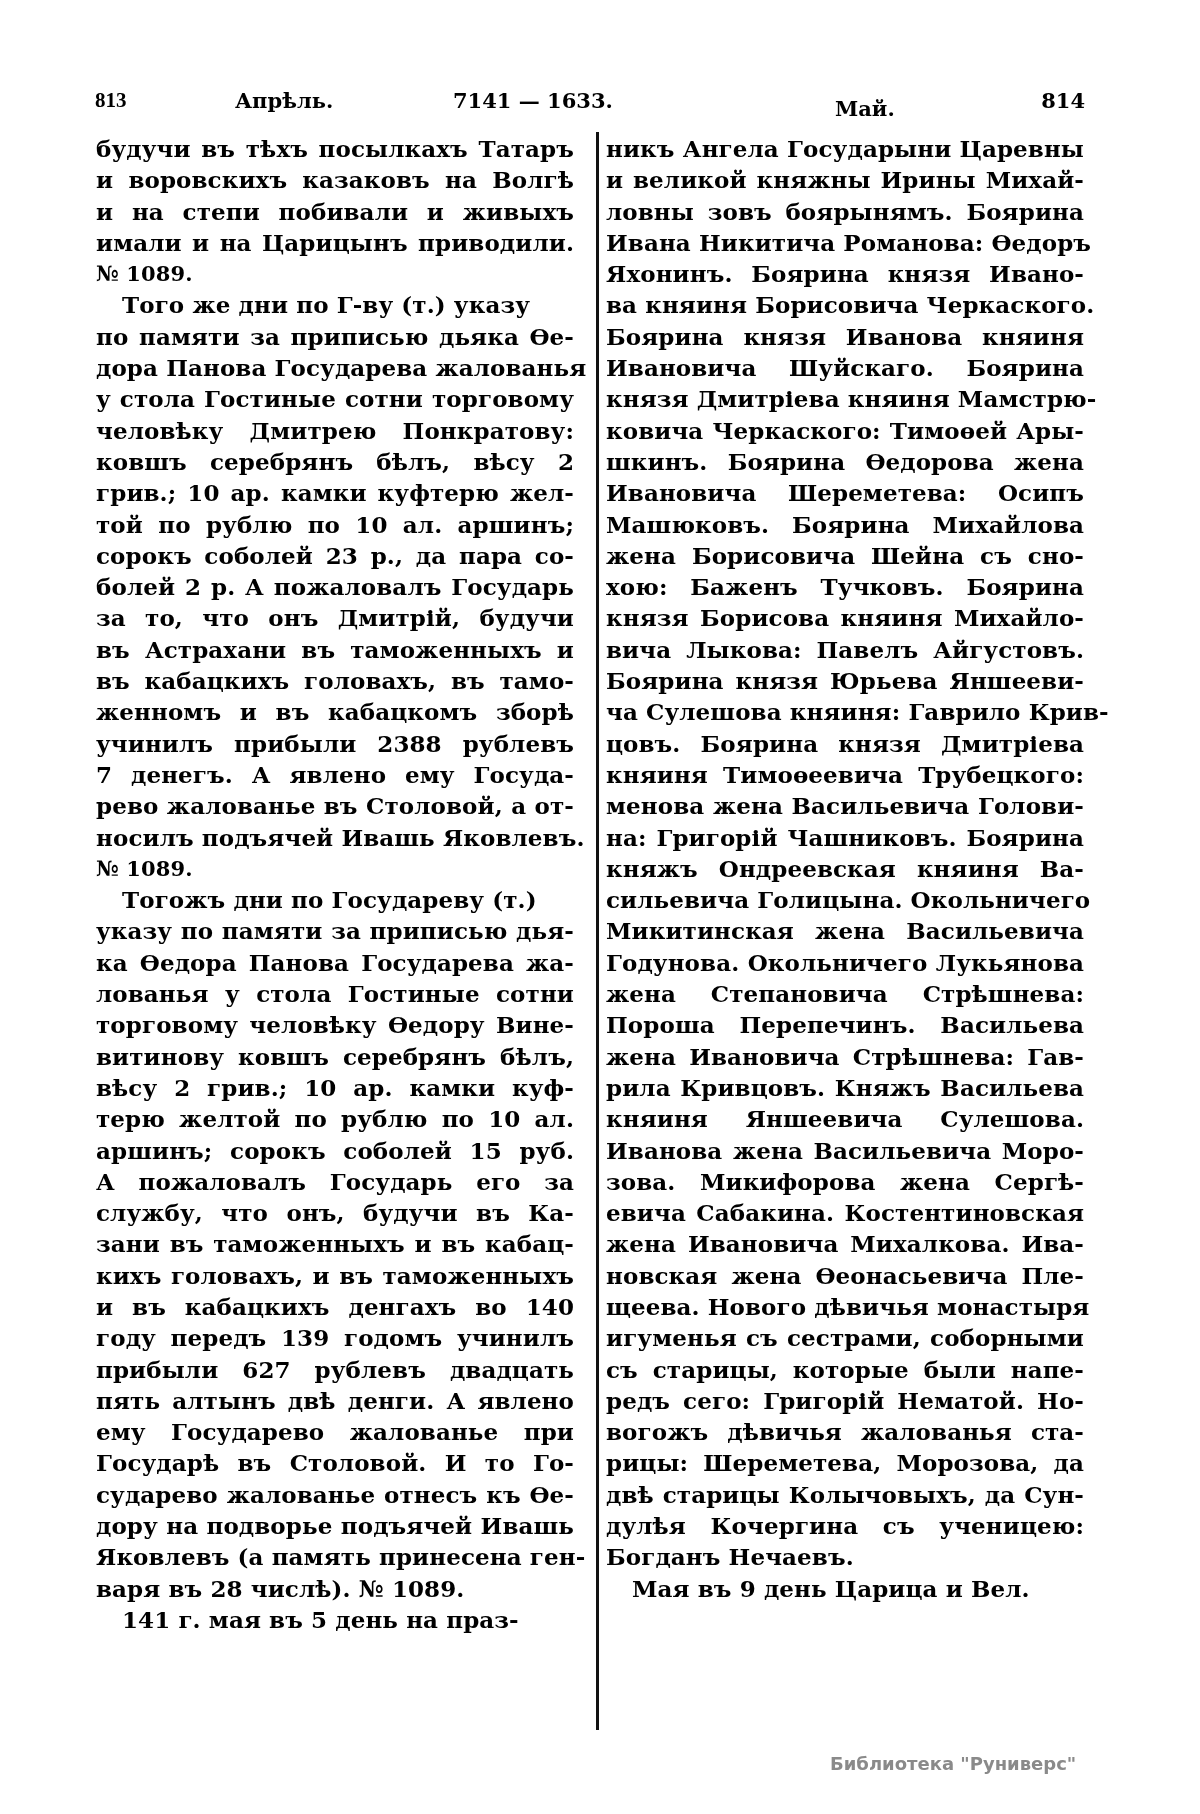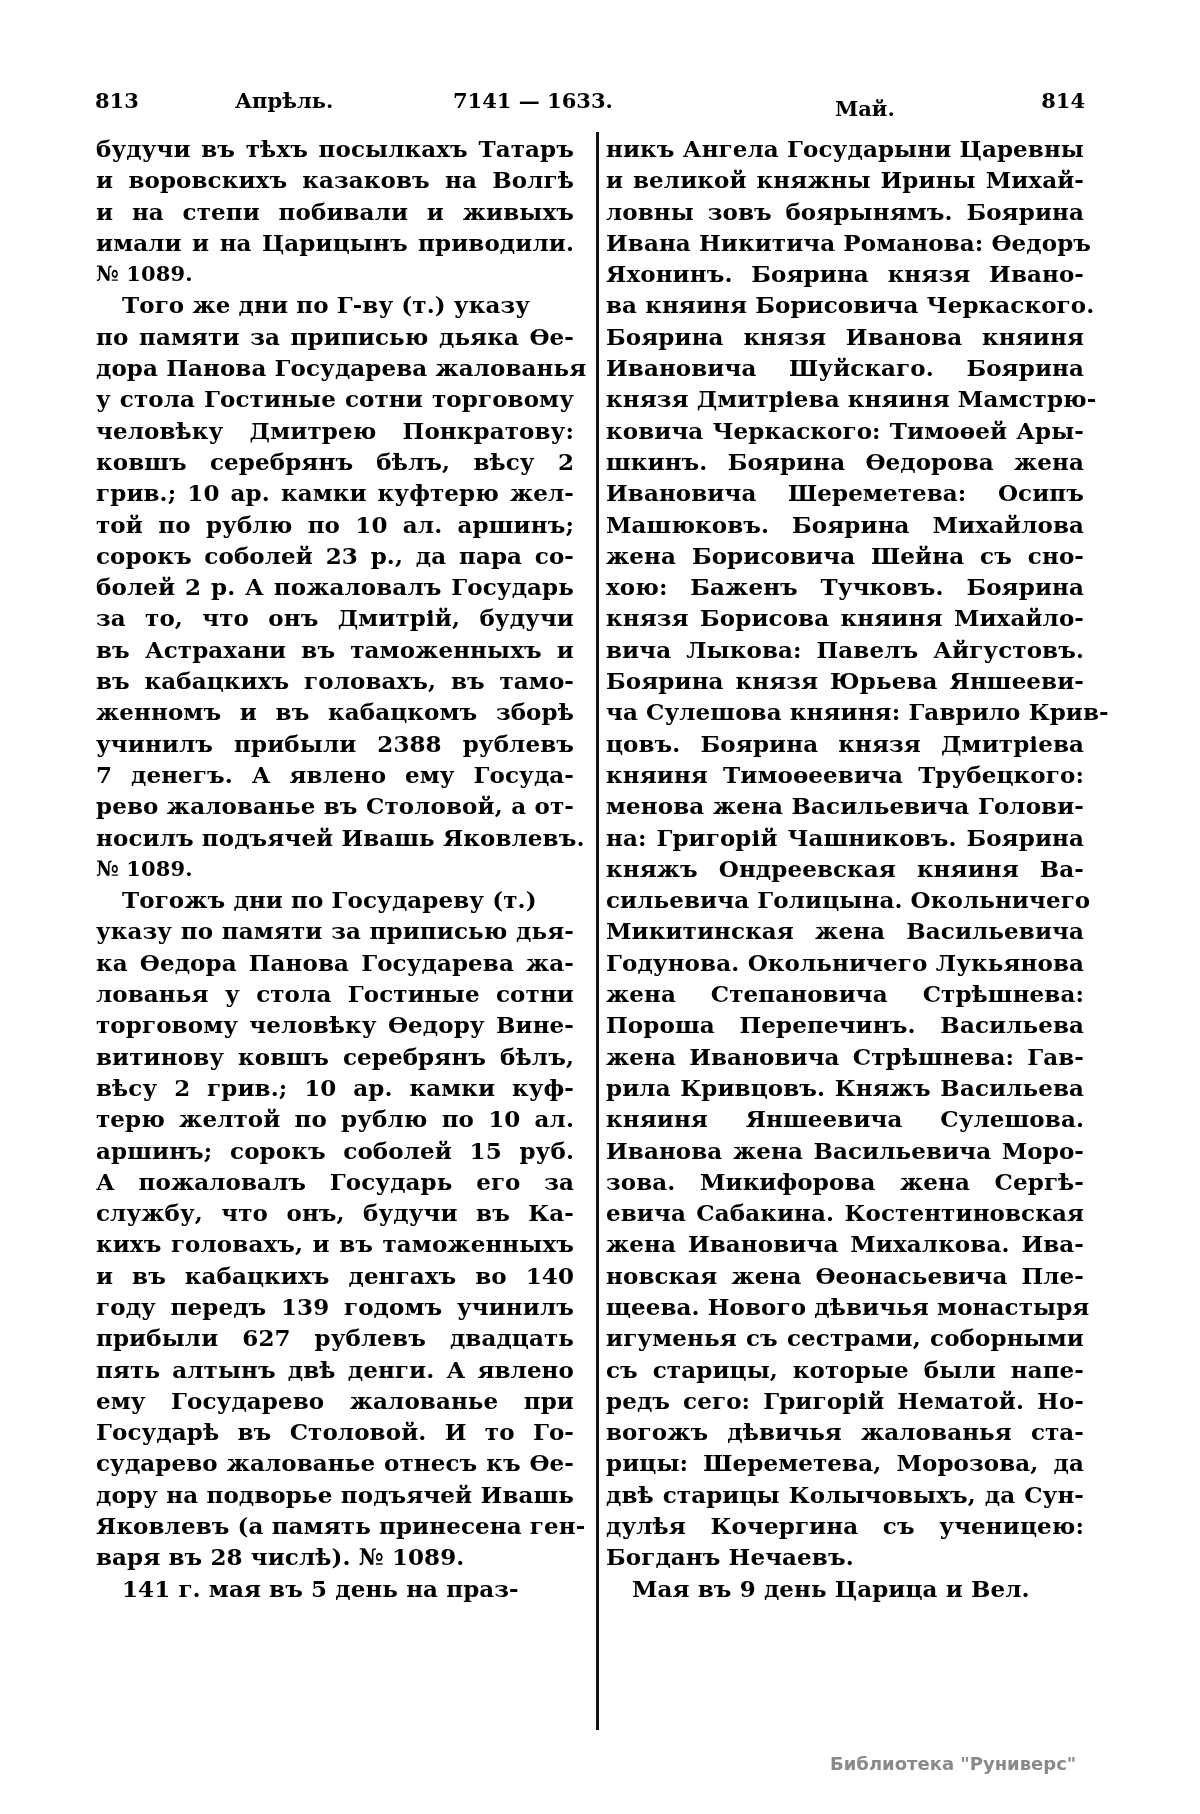--- a/index.html
+++ b/index.html
@@ -2,21 +2,21 @@
 <html><head>
 <meta charset="utf-8">
 <style>
   html, body { margin: 0; padding: 0; background: #ffffff; }
   body { width: 1200px; height: 1814px; position: relative; overflow: hidden;
          font-family: "DejaVu Serif", "Liberation Serif", serif; color: #000; }
   .page { position: absolute; left: 0; top: 0; width: 1200px; height: 1814px; }
   .header { position: absolute; top: 88px; left: 95px; width: 990px; height: 30px;
             font-weight: bold; font-size: 21px; }
   .header span { position: absolute; top: 0; white-space: nowrap; }
-  .h-left { left: 0; }
+  .h-left { left: 0; font-family: Liberation Serif, serif; }
   .h-month-left { left: 140px; }
   .h-year { left: 358px; text-align: center; }
   .h-month-right { left: 740px; margin-top: 8px; }
   .h-right { right: 0; }
   .col { position: absolute; top: 133px; width: 478px; }
   .col-left { left: 96px; }
   .col-right { left: 606px; }
   .divider { position: absolute; left: 596px; top: 132px; width: 3px; height: 1598px; background: #111; }
   .line { display: block; height: 31.3px; line-height: 31.3px; font-size: 23px; font-weight: bold;
           white-space: nowrap; text-align: justify; text-align-last: justify; letter-spacing: 0.1px; }
@@ -67,20 +67,21 @@
       <span class="line">указу по памяти за приписью дья-</span>
       <span class="line">ка Өедора Панова Государева жа-</span>
       <span class="line">лованья у стола Гостиные сотни</span>
       <span class="line">торговому человѣку Өедору Вине-</span>
       <span class="line">витинову ковшъ серебрянъ бѣлъ,</span>
       <span class="line">вѣсу 2 грив.; 10 ар. камки куф-</span>
       <span class="line">терю желтой по рублю по 10 ал.</span>
       <span class="line">аршинъ; сорокъ соболей 15 руб.</span>
       <span class="line">А пожаловалъ Государь его за</span>
       <span class="line">службу, что онъ, будучи въ Ка-</span>
+      <span class="line">зани въ таможенныхъ и въ кабац-</span>
       <span class="line">кихъ головахъ, и въ таможенныхъ</span>
       <span class="line">и въ кабацкихъ денгахъ во 140</span>
       <span class="line">году передъ 139 годомъ учинилъ</span>
       <span class="line">прибыли 627 рублевъ двадцать</span>
       <span class="line">пять алтынъ двѣ денги. А явлено</span>
       <span class="line">ему Государево жалованье при</span>
       <span class="line">Государѣ въ Столовой. И то Го-</span>
       <span class="line">сударево жалованье отнесъ къ Өе-</span>
       <span class="line">дору на подворье подъячей Ивашь</span>
       <span class="line">Яковлевъ (а память принесена ген-</span>

